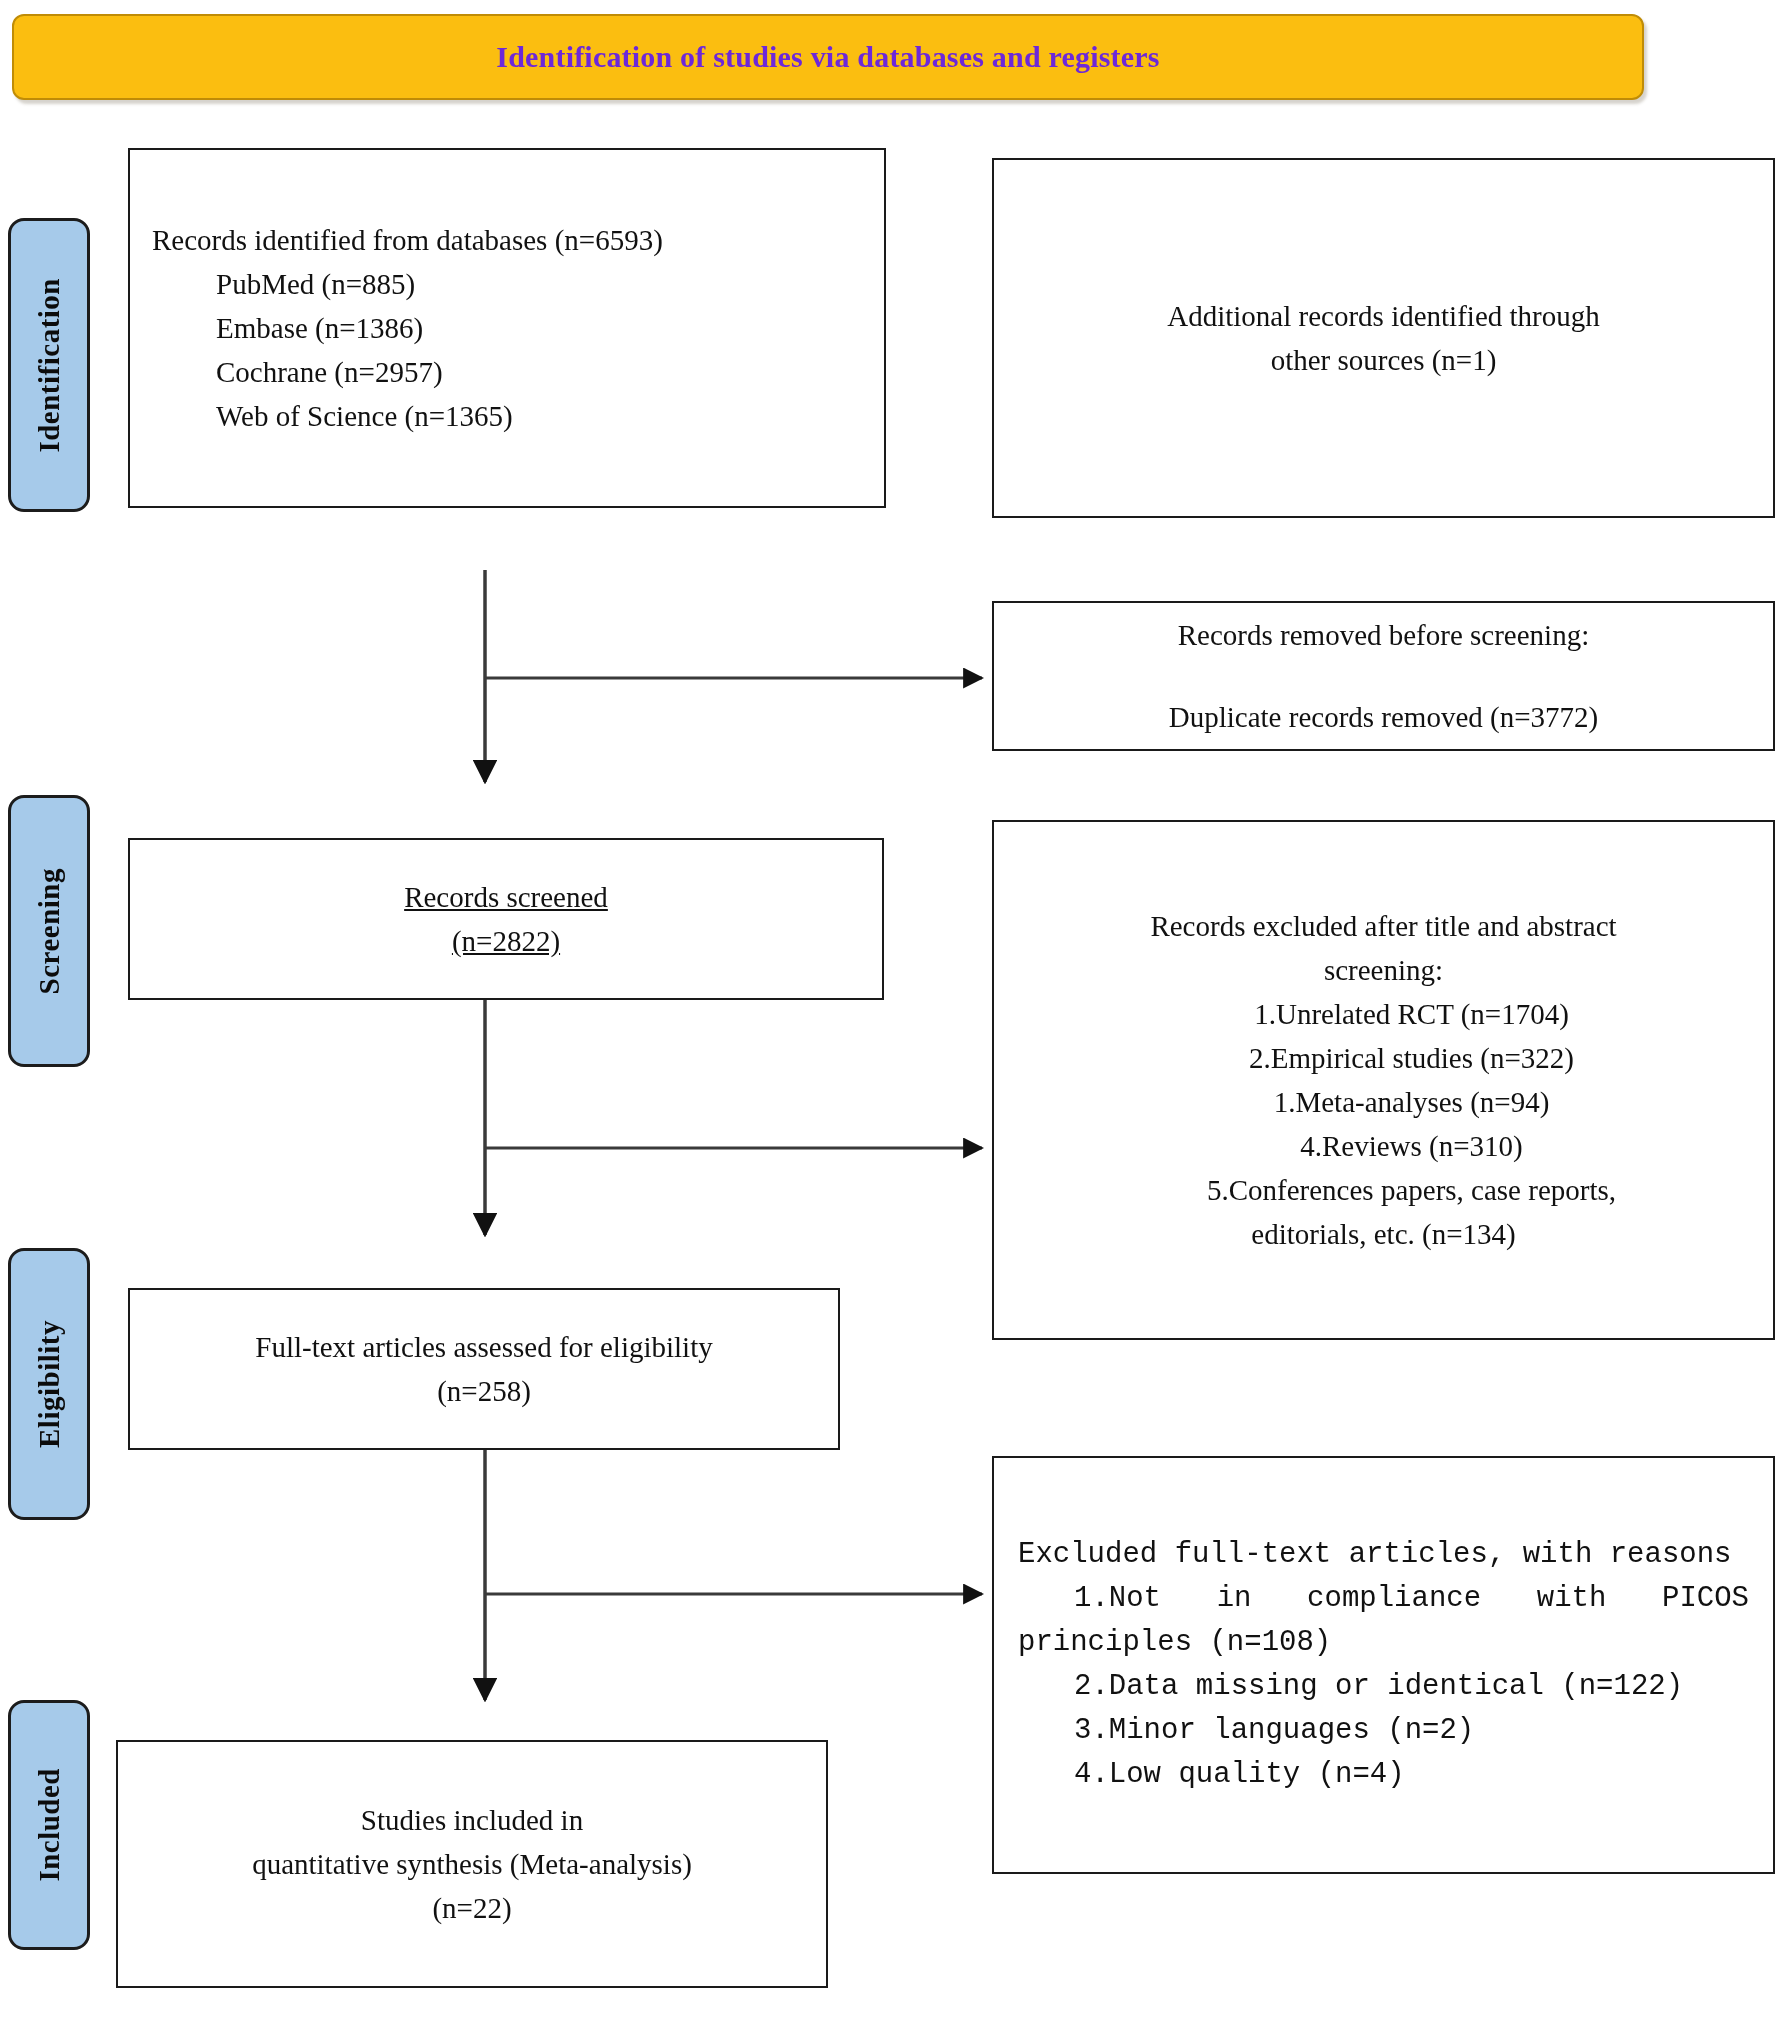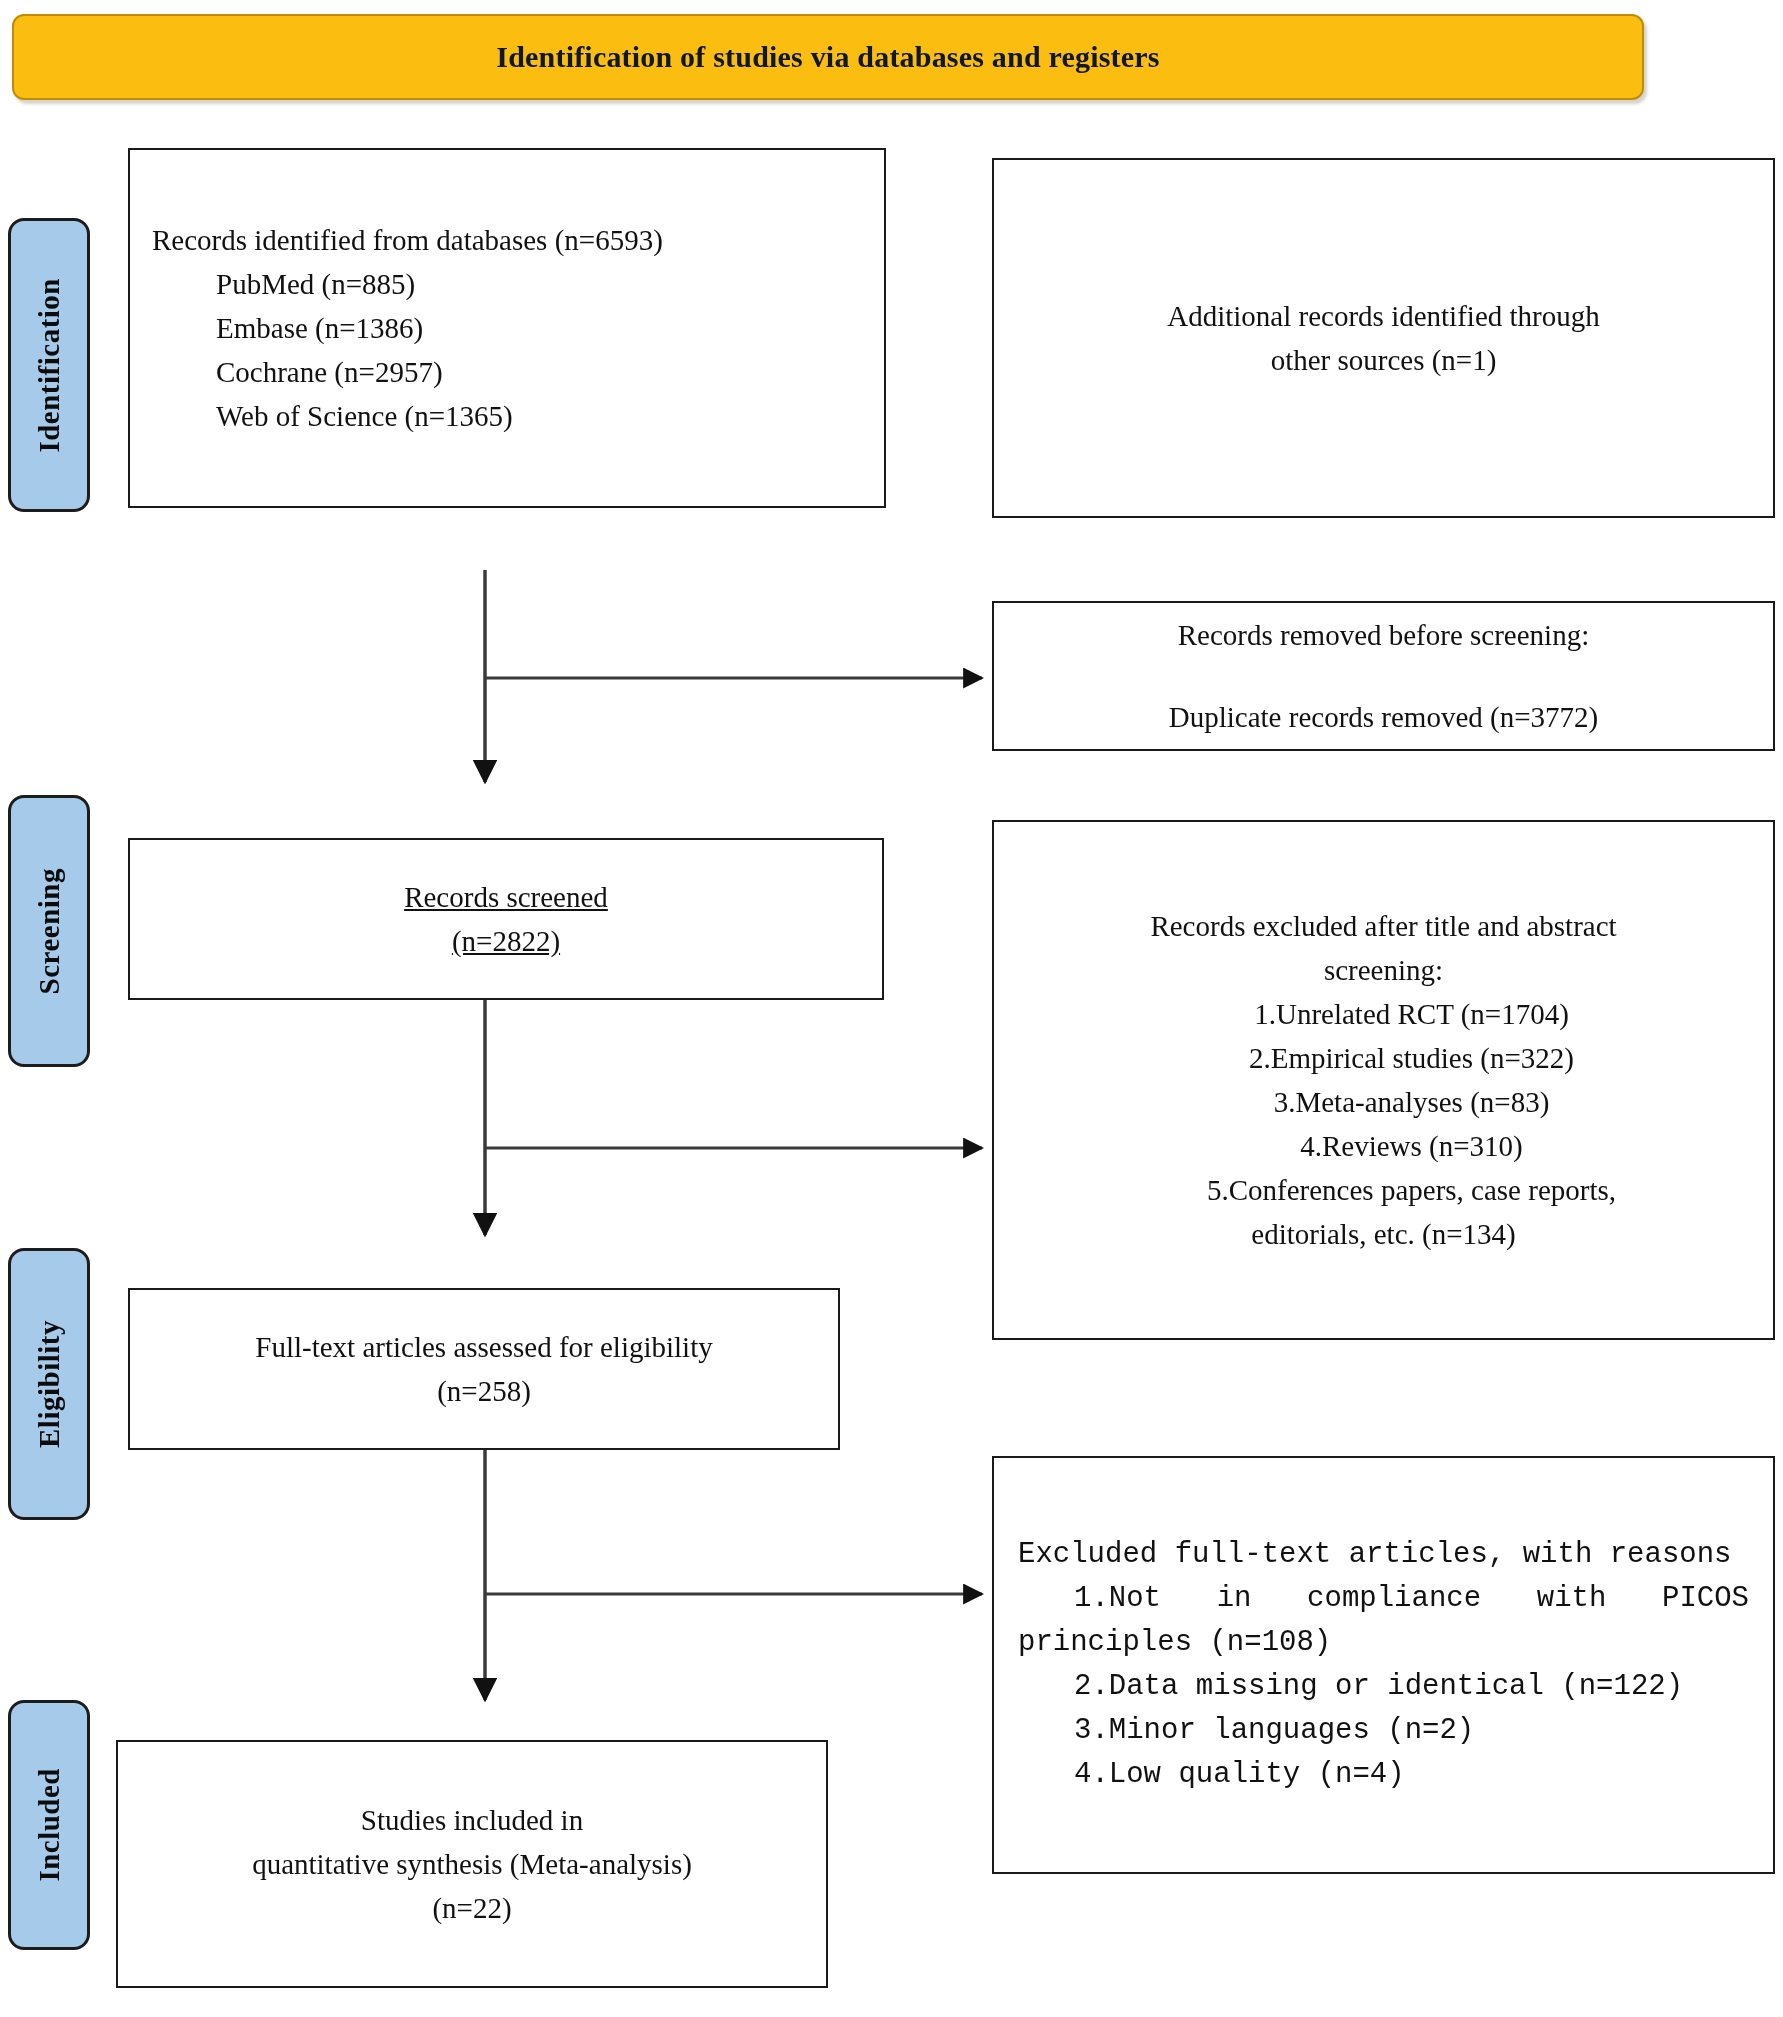--- a/index.html
+++ b/index.html
@@ -33,21 +33,21 @@
     display: flex;
     align-items: center;
     justify-content: center;
     box-sizing: border-box;
   }
   .banner-text {
     font-family: "Liberation Serif", "DejaVu Serif", serif;
     font-weight: bold;
     font-size: 30px;
     letter-spacing: 0.2px;
-    color: #0f172a;
+    color: #6d28d9;
     text-align: center;
   }
 
   
   .stage {
     position: absolute;
     background: #a6caea;
     border: 3px solid #1c1c1c;
     border-radius: 16px;
     box-sizing: border-box;
@@ -177,21 +177,21 @@
   <div class="box" style="left:128px; top:838px; width:756px; height:162px;text-decoration:underline;">
     <p class="ctr">Records screened</p>
     <p class="ctr">(n=2822)</p>
   </div>
 
   <div class="box" style="left:992px; top:820px; width:783px; height:520px; padding:18px 24px;align-items:center;">
     <p class="just-full">Records excluded after title and abstract</p>
     <p class="left">screening:</p>
     <p class="left indent-sm">1.Unrelated RCT (n=1704)</p>
     <p class="left indent-sm">2.Empirical studies (n=322)</p>
-    <p class="left indent-sm">3.Meta-analyses (n=83)</p>
+    <p class="left indent-sm">1.Meta-analyses (n=94)</p>
     <p class="left indent-sm">4.Reviews (n=310)</p>
     <p class="left indent-sm">5.Conferences papers, case reports,</p>
     <p class="left">editorials, etc. (n=134)</p>
   </div>
 
   <div class="box" style="left:128px; top:1288px; width:712px; height:162px;">
     <p class="ctr">Full-text articles assessed for eligibility</p>
     <p class="ctr">(n=258)</p>
   </div>
 

